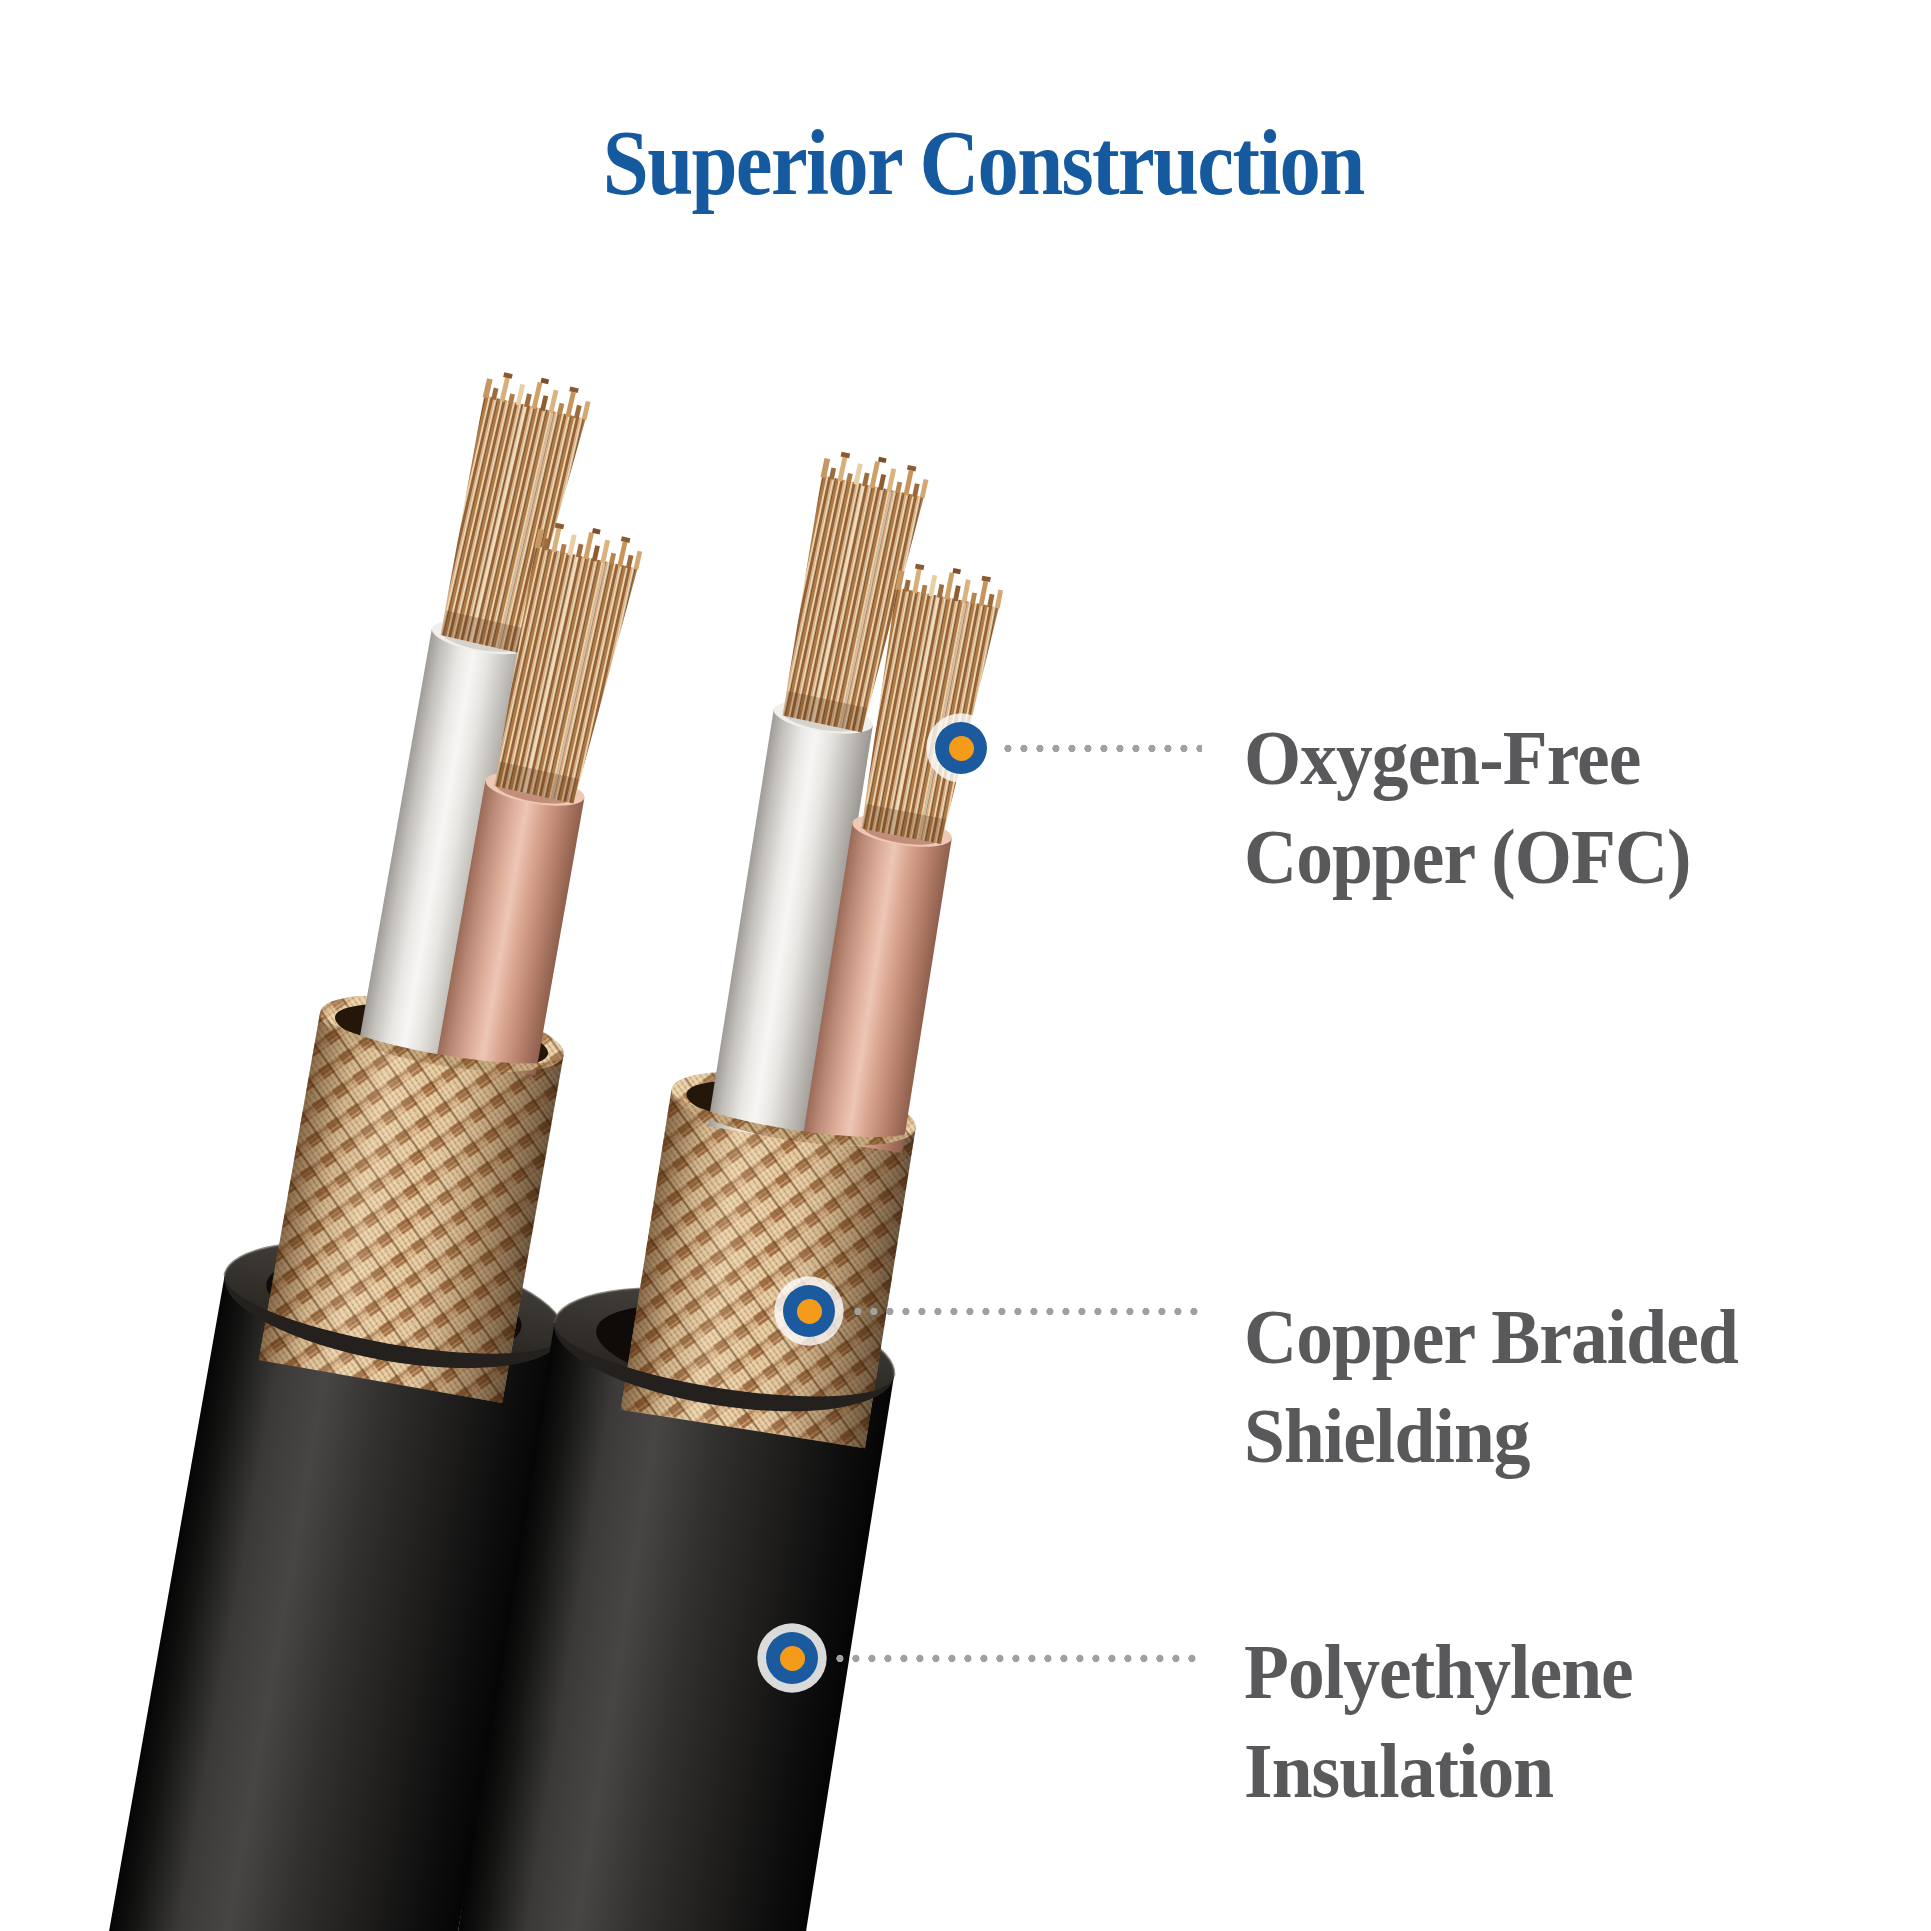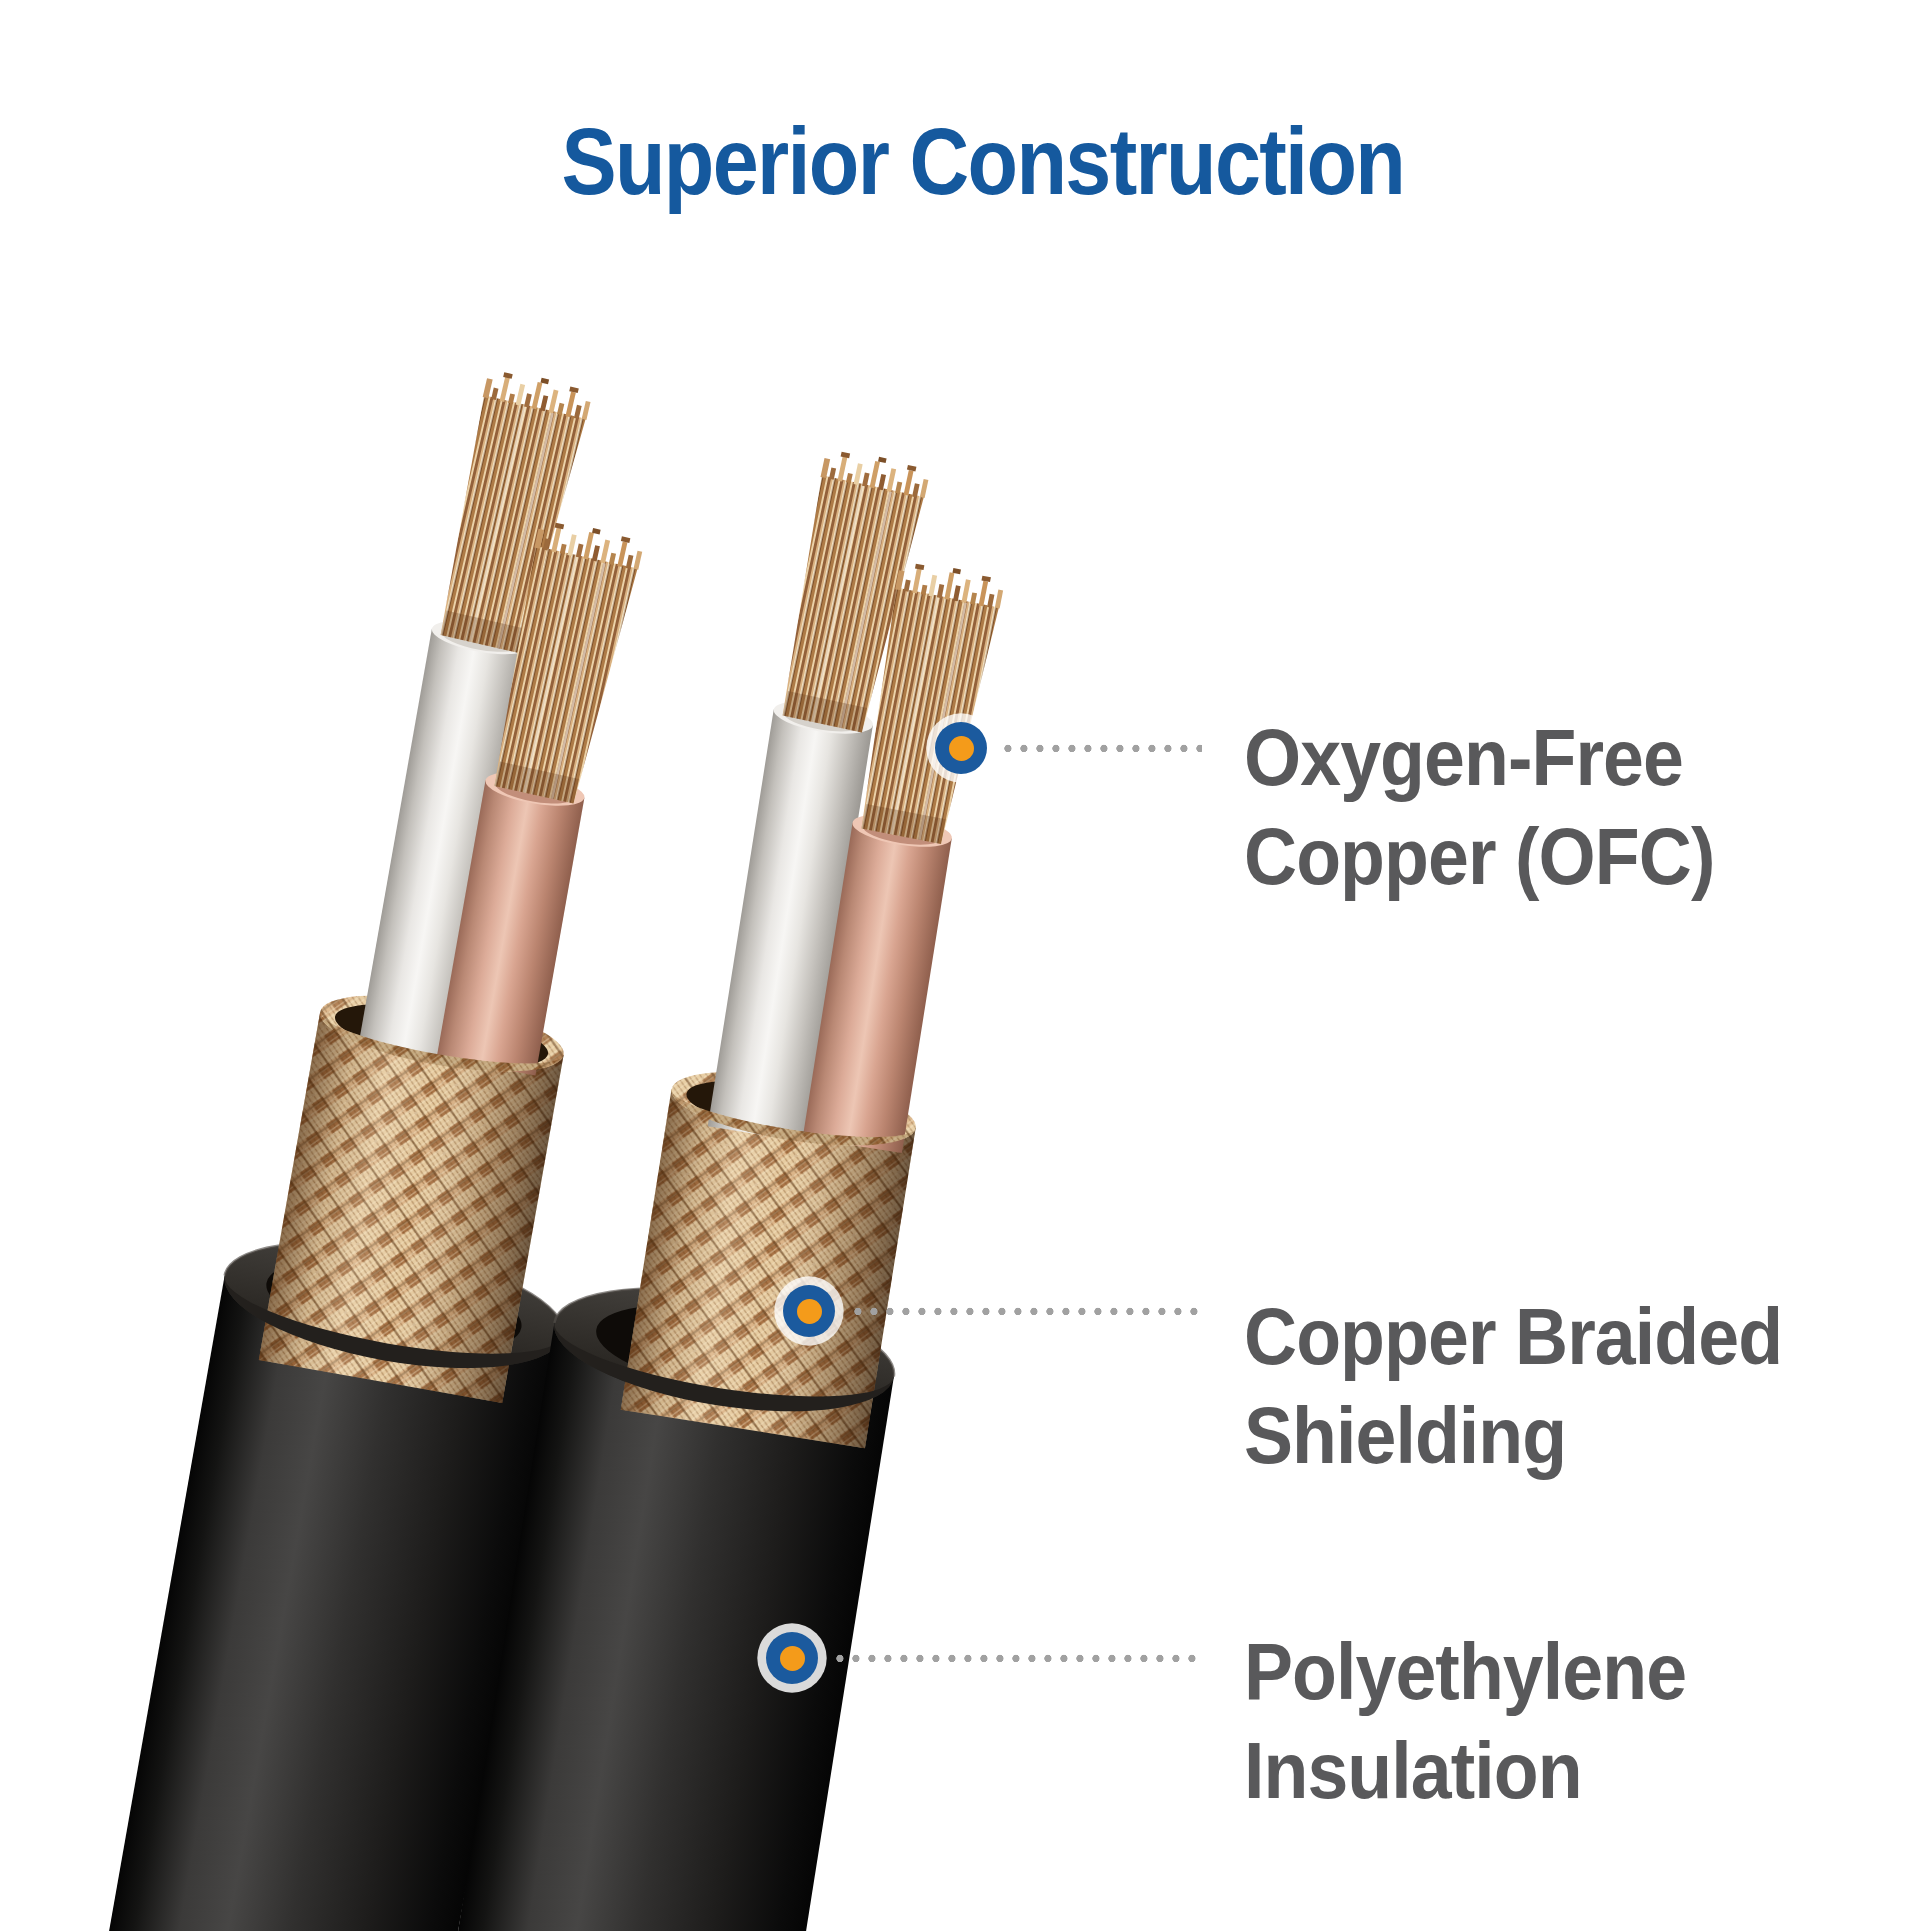--- a/index.html
+++ b/index.html
@@ -5,21 +5,21 @@
   :root{
     --title-blue:#15599E;
     --label-gray:#59595B;
     --marker-blue:#1B5A9E;
     --marker-orange:#F49B1A;
     --leader-gray:#A1A1A1;
     --bg:#FFFFFF;
   }
   html,body{margin:0;padding:0;}
   body{font-family:"Liberation Sans", sans-serif;background:#fff;}
-  .stage{position:relative;width:1931px;height:1931px;background:var(--bg);overflow:hidden;}
+  .stage{position:relative;width:1931px;height:1931px;background:var(--bg);overflow:hidden;font-family:Liberation Serif, serif;}
   .stage svg.art{position:absolute;left:0;top:0;}
 
   .title-wrap{position:absolute;left:0;right:0;top:108px;text-align:center;}
   .title{display:inline-block;margin-left:35px;font-size:94px;font-weight:700;
          letter-spacing:-1.9px;color:var(--title-blue);
          transform:scaleX(.88);transform-origin:center;white-space:nowrap;}
 
   .callout-label{position:absolute;left:1244px;color:var(--label-gray);
          font-size:79px;line-height:99px;font-weight:700;letter-spacing:-1px;
          transform:scaleX(.93);transform-origin:left top;white-space:nowrap;}

